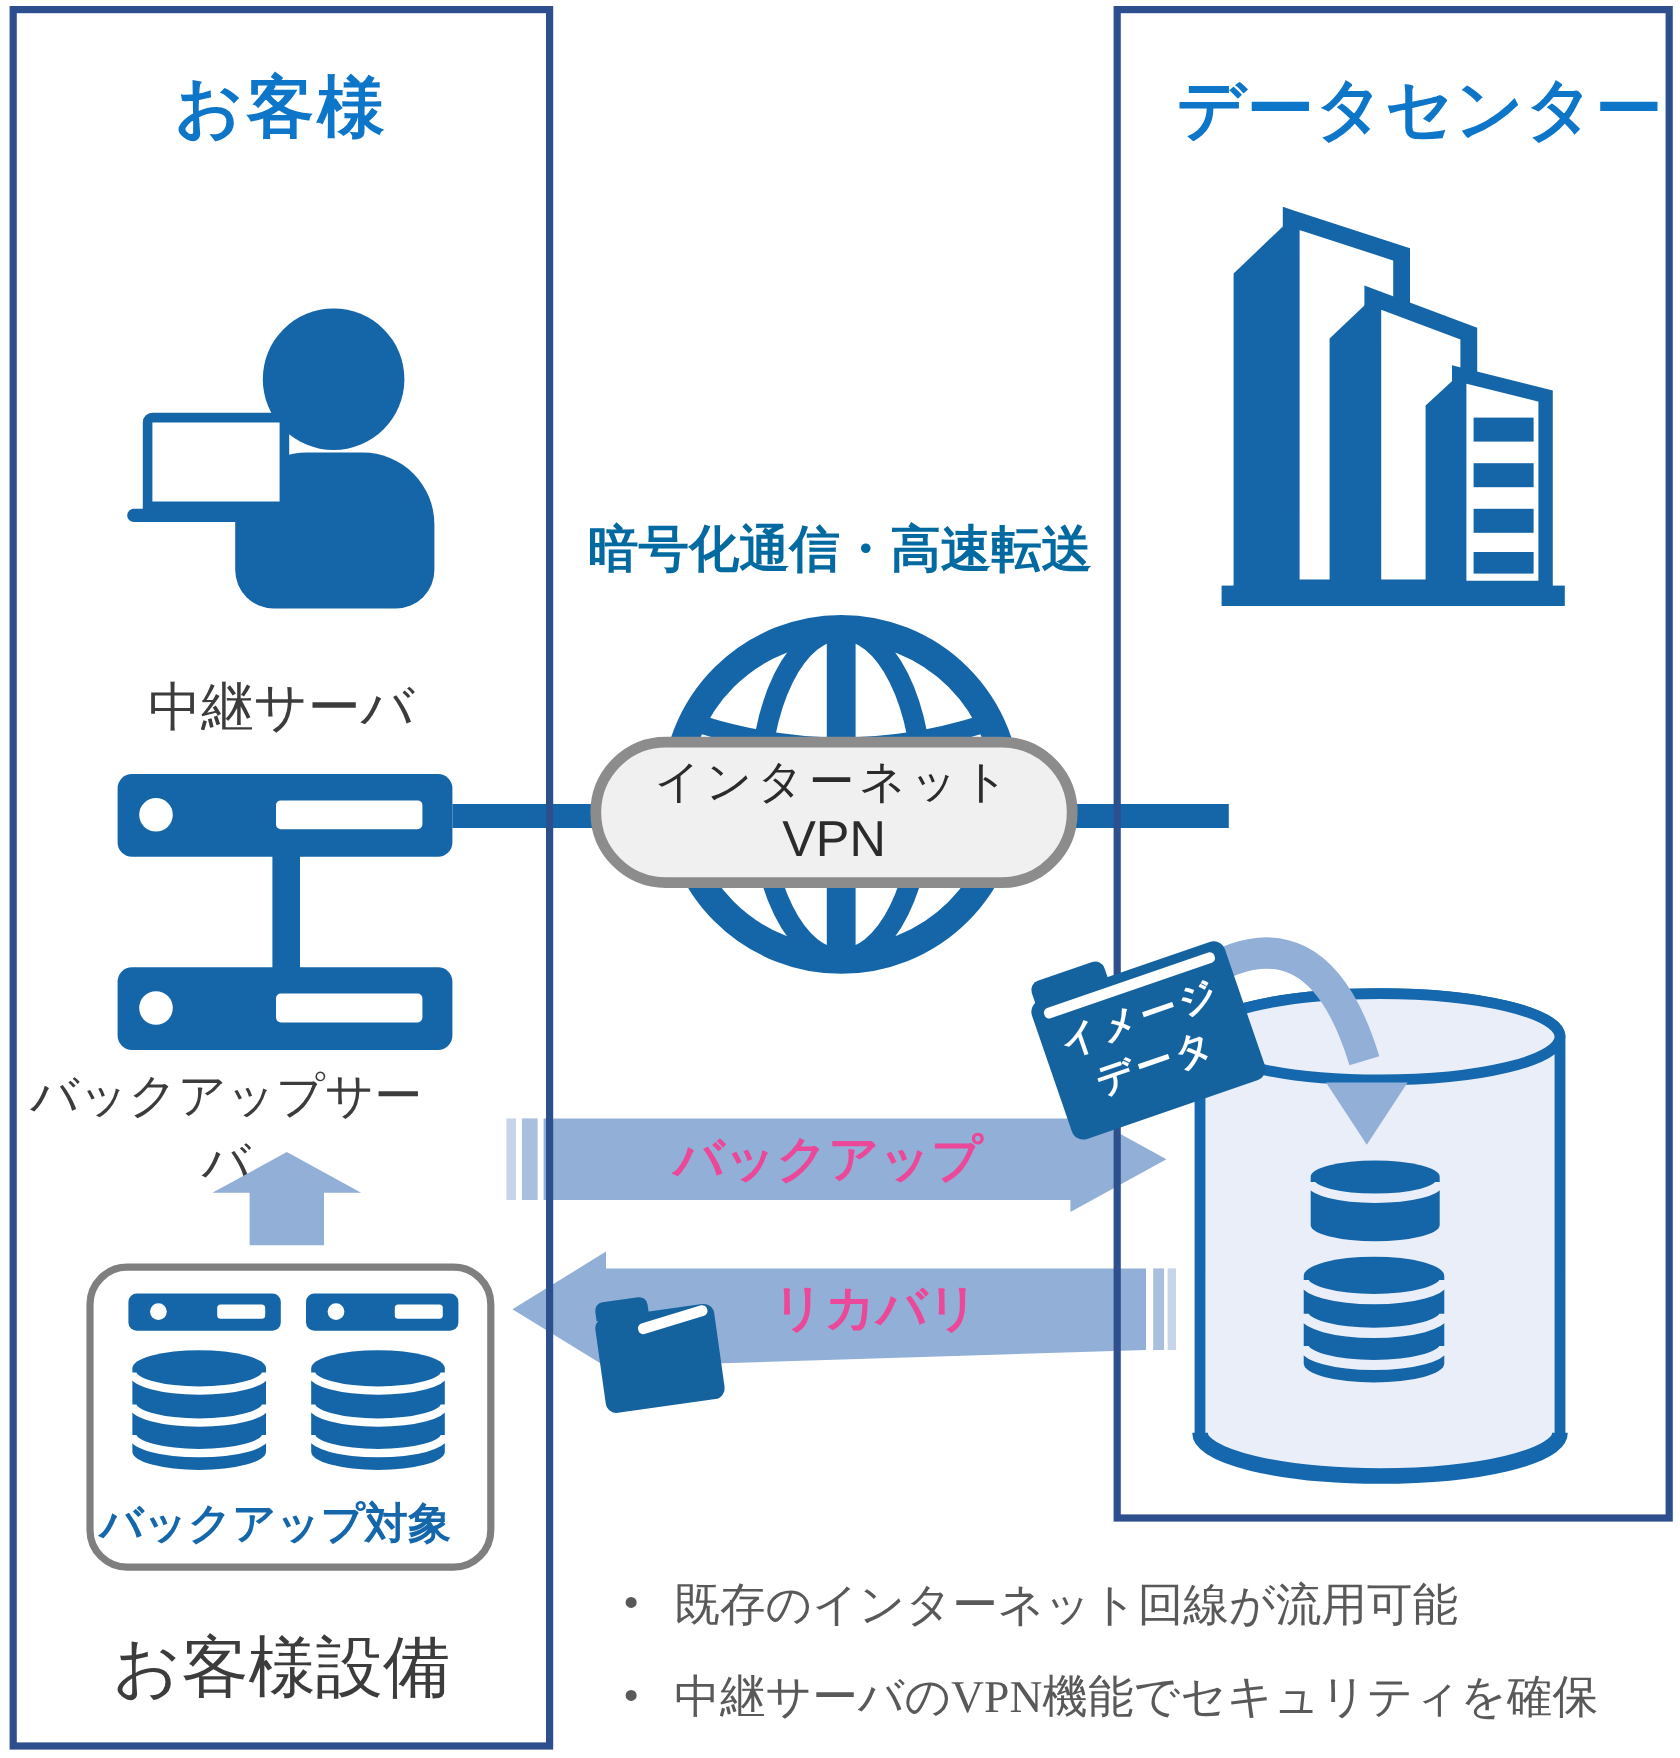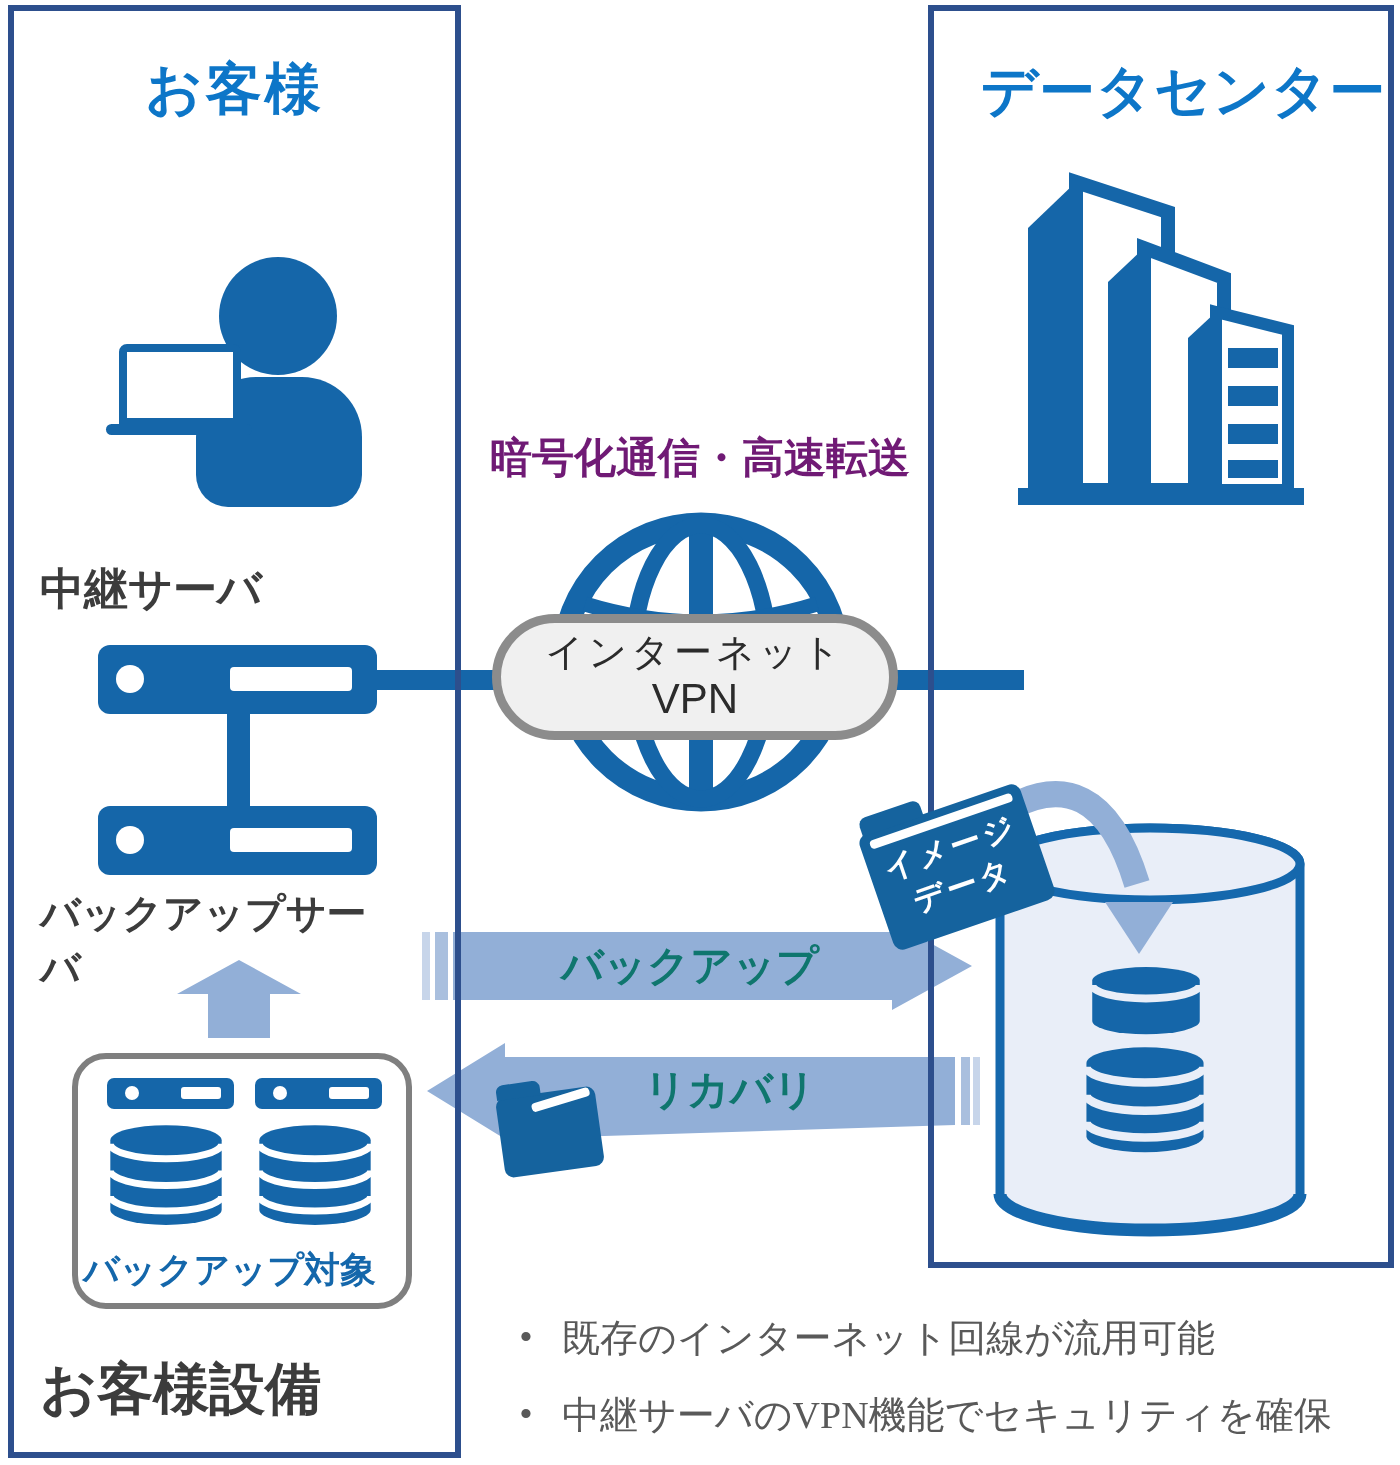--- a/index.html
+++ b/index.html
@@ -11,21 +11,21 @@
   .customer-bg{left:8px;top:5px;width:453px;height:1453px;background:#fff;z-index:0;}
   .dc-bg{left:928px;top:5px;width:466px;height:1263px;background:#fff;z-index:0;}
   .box-border{border:6px solid #2d4f8d;box-sizing:border-box;background:transparent;z-index:20;pointer-events:none;}
   .customer-border{left:8px;top:5px;width:453px;height:1453px;}
   .dc-border{left:928px;top:5px;width:466px;height:1263px;}
 
   
   .big-title{text-align:center;font-weight:700;color:#0d76c8;letter-spacing:3px;z-index:2;}
   .customer-title{left:8px;top:52px;width:453px;font-size:56px;}
   .dc-title{left:928px;top:54px;width:511px;font-size:56px;letter-spacing:1px;}
-  .gray-label{text-align:left;font-weight:700;color:#3c3c3c;z-index:2;padding-left:32px;}
+  .gray-label{text-align:center;font-weight:400;color:#3c3c3c;z-index:2;}
   .relay-label{left:8px;top:560px;width:453px;font-size:44px;}
   .backup-server-label{left:8px;top:886px;width:361px;font-size:40px;}
   .equipment-label{left:8px;top:1352px;width:453px;font-size:56px;}
   .backup-target-label{left:72px;top:1246px;width:315px;text-align:center;
       font-size:36px;font-weight:800;color:#1467ab;z-index:3;}
 
   
   .person-head{left:219px;top:257px;width:118px;height:118px;border-radius:50%;background:#1566a9;z-index:2;}
   .person-body{left:196px;top:377px;width:166px;height:130px;background:#1566a9;
       border-radius:60px 60px 32px 32px;z-index:2;}
@@ -46,36 +46,36 @@
       border-radius:34px;background:#fff;box-sizing:border-box;z-index:2;}
   .mini-server{position:absolute;background:#1566a9;border-radius:7px;width:127px;height:31px;top:1078px;z-index:3;}
   .mini-1{left:107px;} .mini-2{left:255px;}
   .mini-dot{position:absolute;width:14px;height:14px;border-radius:50%;background:#fff;left:18px;top:8px;}
   .mini-slot{position:absolute;width:40px;height:12px;background:#fff;border-radius:3px;left:74px;top:9px;}
   .db-l{left:108px;top:1124px;width:116px;z-index:3;}
   .db-r{left:257px;top:1124px;width:116px;z-index:3;}
 
   
   .encrypted-label{left:420px;top:430px;width:560px;text-align:center;
-      font-size:42px;font-weight:800;color:#701a75;z-index:2;}
+      font-size:42px;font-weight:800;color:#0369a1;z-index:2;}
   .globe{left:551px;top:512px;width:300px;height:300px;z-index:3;}
   .conn{background:#1566a9;height:20px;top:670px;z-index:2;}
   .conn-left{left:377px;width:135px;}
   .conn-right{left:878px;width:146px;}
   .pill{left:492px;top:614px;width:406px;height:126px;border-radius:70px;background:#f0f0f0;
       border:9px solid #8c8c8c;box-sizing:border-box;z-index:12;display:flex;flex-direction:column;
       align-items:center;justify-content:center;line-height:1.15;}
   .pill-line1{font-size:38px;color:#2b2b2b;letter-spacing:4px;}
   .pill-line2{font-size:42px;color:#2b2b2b;}
 
   
   .up-arrow{left:177px;top:960px;width:124px;height:78px;z-index:3;}
   .backup-arrow-svg{left:420px;top:915px;width:560px;height:125px;z-index:9;}
   .recovery-arrow-svg{left:420px;top:1035px;width:560px;height:130px;z-index:9;}
-  .arrow-label{text-align:center;font-weight:800;color:#0f766e;font-size:42px;z-index:10;}
+  .arrow-label{text-align:center;font-weight:800;color:#ec4899;font-size:42px;z-index:10;}
   .backup-arrow-label{left:500px;top:938px;width:380px;}
   .recovery-arrow-label{left:560px;top:1062px;width:340px;}
 
   
   .folder{background:#15639e;z-index:30;}
   .recovery-folder{left:500px;top:1092px;width:100px;height:80px;border-radius:9px;
       transform:rotate(-8deg);z-index:11;}
   .recovery-folder::before{content:"";position:absolute;top:-13px;left:2px;width:44px;height:15px;
       background:#15639e;border-radius:7px 7px 0 0;}
   .recovery-folder::after{content:"";position:absolute;top:5px;right:5px;width:60px;height:9px;

